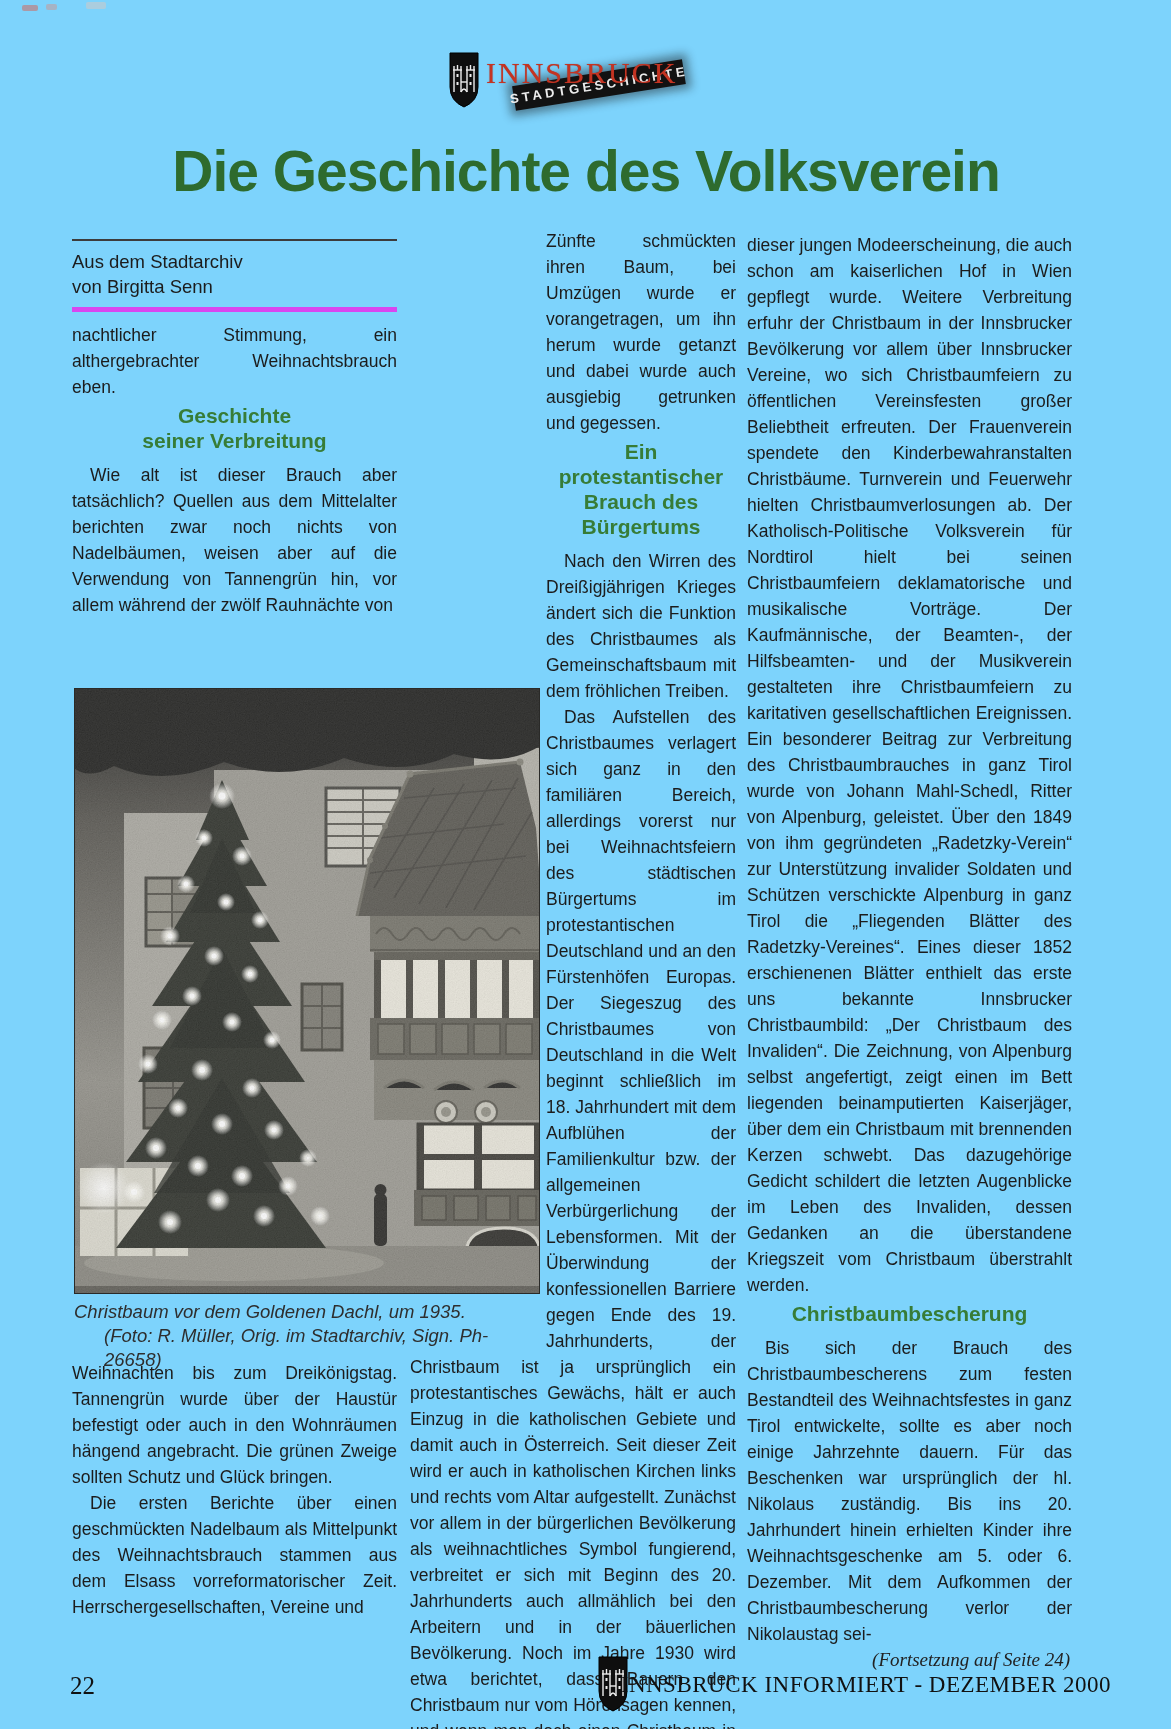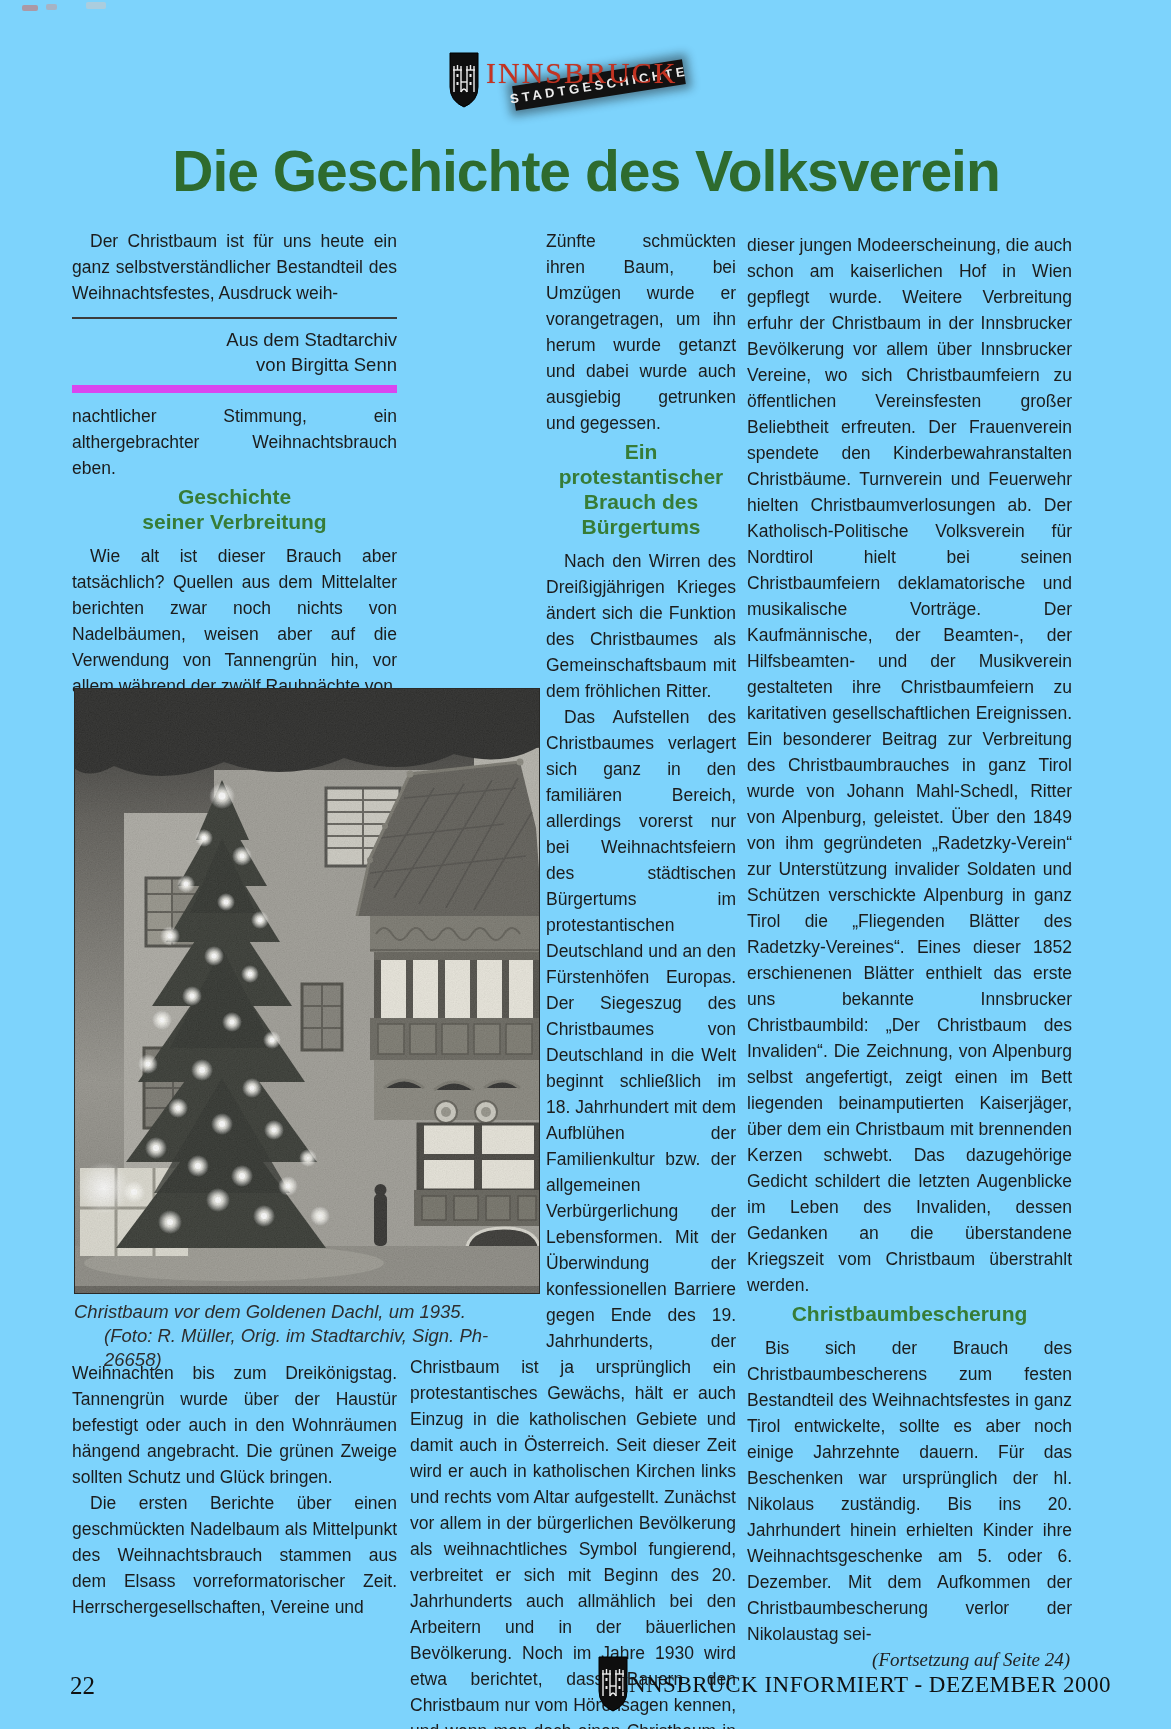--- a/index.html
+++ b/index.html
@@ -39,22 +39,22 @@
   }
   
   .col{position:absolute;}
   .col p{margin:0;text-align:justify;font-size:17.5px;line-height:26px;}
   .col p.ind{text-indent:18px;}
   h3.green{
     margin:3px 0 9px;text-align:center;color:#377c37;
     font-size:21px;line-height:25px;font-weight:bold;white-space:pre-line;
   }
   .byline{
-    margin:11px 0 10px;padding:8px 0;border-top:2px solid #3c3c3c;border-bottom:8px solid #d946ef;
-    text-align:right;font-size:18.5px;line-height:25px;white-space:pre-line;
+    margin:11px 0 10px;padding:8px 0;border-top:2px solid #3c3c3c;border-bottom:5px solid #d946ef;
+    text-align:left;font-size:18.5px;line-height:25px;white-space:pre-line;
   }
   #c1top{left:72px;top:228px;width:325px;}
   #c2   {left:410px;top:228px;width:326px;}
   #c3   {left:747px;top:232px;width:325px;}
   #c1bot{left:72px;top:1360px;width:325px;}
   .photo-spacer{float:left;width:136px;height:667px;margin-top:457px;}
   .continuation{
     text-align:right;font-family:"Liberation Serif", serif;
     font-style:italic;font-size:19px;line-height:26px;color:#222;padding-right:2px;
   }
@@ -108,21 +108,20 @@
     </svg>
   </div>
   <div class="brand">INNSBRUCK</div>
   <div class="ribbon">
     <span>STADTGESCHICHTE</span>
   </div>
 
   <h1 class="title">Die Geschichte des Volksverein</h1>
 
   <div class="col" id="c1top">
-    <p class="ind">Der Christbaum ist für uns heute ein ganz selbstverständlicher Bestandteil des Weihnachtsfestes, Ausdruck weih-</p>
     <div class="byline">Aus dem Stadtarchiv
 von Birgitta Senn</div>
     <p>nachtlicher Stimmung, ein althergebrachter Weihnachtsbrauch eben.</p>
     <h3 class="green">Geschichte
 seiner Verbreitung</h3>
     <p class="ind">Wie alt ist dieser Brauch aber tatsächlich? Quellen aus dem Mittelalter berichten zwar noch nichts von Nadelbäumen, weisen aber auf die Verwendung von Tannengrün hin, vor allem während der zwölf Rauhnächte von</p>
   </div>
 
   <figure class="photo">
     <svg viewBox="0 0 466 606" preserveAspectRatio="none" aria-hidden="true">
@@ -380,21 +379,21 @@
   <div class="col" id="c1bot">
     <p>Weihnachten bis zum Dreikönigstag. Tannengrün wurde über der Haustür befestigt oder auch in den Wohnräumen hängend angebracht. Die grünen Zweige sollten Schutz und Glück bringen.</p>
     <p class="ind">Die ersten Berichte über einen geschmückten Nadelbaum als Mittelpunkt des Weihnachtsbrauch stammen aus dem Elsass vorreformatorischer Zeit. Herrschergesellschaften, Vereine und</p>
   </div>
 
   <div class="col" id="c2">
     <div class="photo-spacer"></div>
     <p>Zünfte schmückten ihren Baum, bei Umzügen wurde er vorangetragen, um ihn herum wurde getanzt und dabei wurde auch ausgiebig getrunken und gegessen.</p>
     <h3 class="green">Ein protestantischer
 Brauch des Bürgertums</h3>
-    <p class="ind">Nach den Wirren des Dreißigjährigen Krieges ändert sich die Funktion des Christbaumes als Gemeinschaftsbaum mit dem fröhlichen Ritter.</p>
+    <p class="ind">Nach den Wirren des Dreißigjährigen Krieges ändert sich die Funktion des Christbaumes als Gemeinschaftsbaum mit dem fröhlichen Treiben.</p>
     <p class="ind">Das Aufstellen des Christbaumes verlagert sich ganz in den familiären Bereich, allerdings vorerst nur bei Weihnachtsfeiern des städtischen Bürgertums im protestantischen Deutschland und an den Fürstenhöfen Europas. Der Siegeszug des Christbaumes von Deutschland in die Welt beginnt schließlich im 18. Jahrhundert mit dem Aufblühen der Familienkultur bzw. der allgemeinen Verbürgerlichung der Lebensformen. Mit der Überwindung der konfessionellen Barriere gegen Ende des 19. Jahrhunderts, der Christbaum ist ja ursprünglich ein protestantisches Gewächs, hält er auch Einzug in die katholischen Gebiete und damit auch in Österreich. Seit dieser Zeit wird er auch in katholischen Kirchen links und rechts vom Altar aufgestellt. Zunächst vor allem in der bürgerlichen Bevölkerung als weihnachtliches Symbol fungierend, verbreitet er sich mit Beginn des 20. Jahrhunderts auch allmählich bei den Arbeitern und in der bäuerlichen Bevölkerung. Noch im Jahre 1930 wird etwa berichtet, dass Bauern den Christbaum nur vom Hörensagen kennen, und wenn man doch einen Christbaum in einem Bauernhaus antreffe, sei er meist nur den Städtern nachgeahmt.</p>
 
   </div>
 
   <div class="col" id="c3">
     <p>dieser jungen Modeerscheinung, die auch schon am kaiserlichen Hof in Wien gepflegt wurde. Weitere Verbreitung erfuhr der Christbaum in der Innsbrucker Bevölkerung vor allem über Innsbrucker Vereine, wo sich Christbaumfeiern zu öffentlichen Vereinsfesten großer Beliebtheit erfreuten. Der Frauenverein spendete den Kinderbewahranstalten Christbäume. Turnverein und Feuerwehr hielten Christbaumverlosungen ab. Der Katholisch-Politische Volksverein für Nordtirol hielt bei seinen Christbaumfeiern deklamatorische und musikalische Vorträge. Der Kaufmännische, der Beamten-, der Hilfsbeamten- und der Musikverein gestalteten ihre Christbaumfeiern zu karitativen gesellschaftlichen Ereignissen. Ein besonderer Beitrag zur Verbreitung des Christbaumbrauches in ganz Tirol wurde von Johann Mahl-Schedl, Ritter von Alpenburg, geleistet. Über den 1849 von ihm gegründeten „Radetzky-Verein“ zur Unterstützung invalider Soldaten und Schützen verschickte Alpenburg in ganz Tirol die „Fliegenden Blätter des Radetzky-Vereines“. Eines dieser 1852 erschienenen Blätter enthielt das erste uns bekannte Innsbrucker Christbaumbild: „Der Christbaum des Invaliden“. Die Zeichnung, von Alpenburg selbst angefertigt, zeigt einen im Bett liegenden beinamputierten Kaiserjäger, über dem ein Christbaum mit brennenden Kerzen schwebt. Das dazugehörige Gedicht schildert die letzten Augenblicke im Leben des Invaliden, dessen Gedanken an die überstandene Kriegszeit vom Christbaum überstrahlt werden.</p>
     <h3 class="green">Christbaumbescherung</h3>
     <p class="ind">Bis sich der Brauch des Christbaumbescherens zum festen Bestandteil des Weihnachtsfestes in ganz Tirol entwickelte, sollte es aber noch einige Jahrzehnte dauern. Für das Beschenken war ursprünglich der hl. Nikolaus zuständig. Bis ins 20. Jahrhundert hinein erhielten Kinder ihre Weihnachtsgeschenke am 5. oder 6. Dezember. Mit dem Aufkommen der Christbaumbescherung verlor der Nikolaustag sei-</p>
     <div class="continuation">(Fortsetzung auf Seite 24)</div>
   </div>

